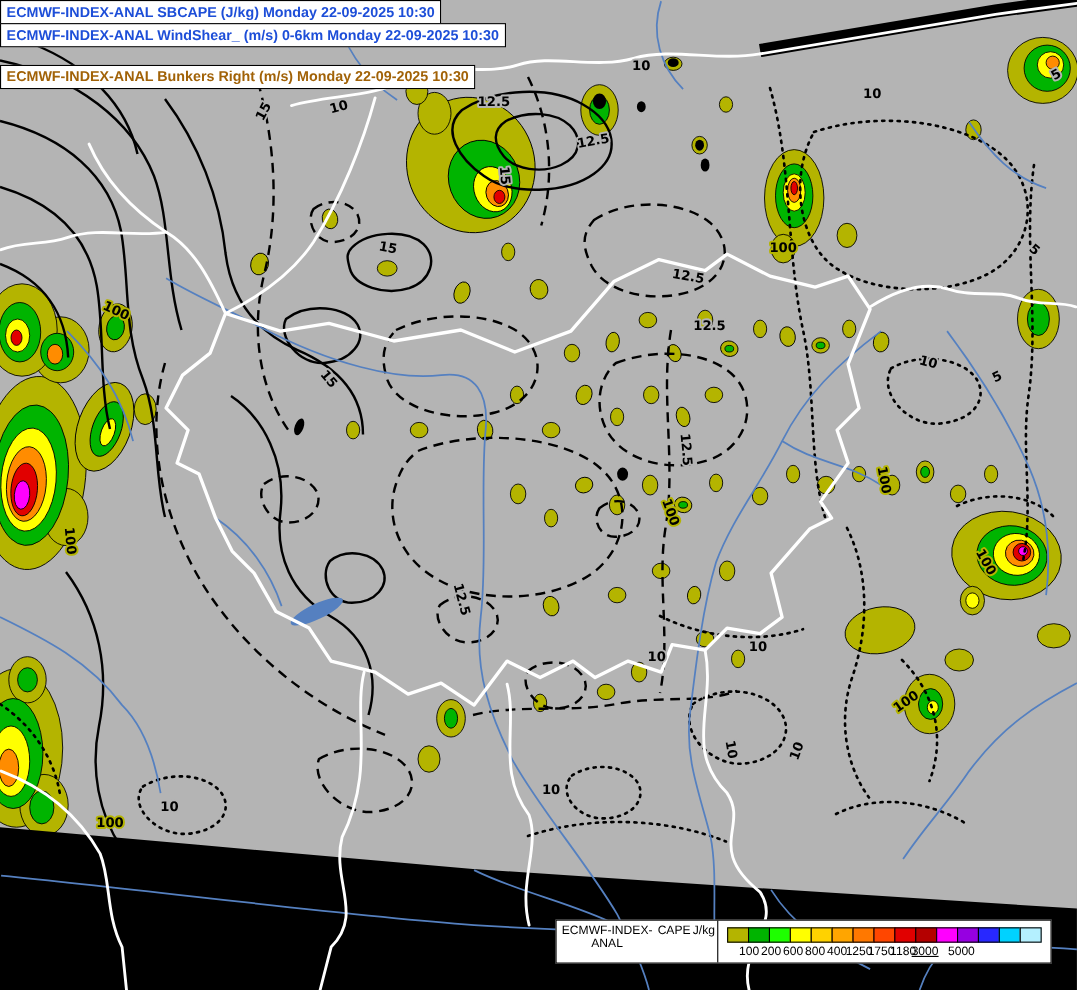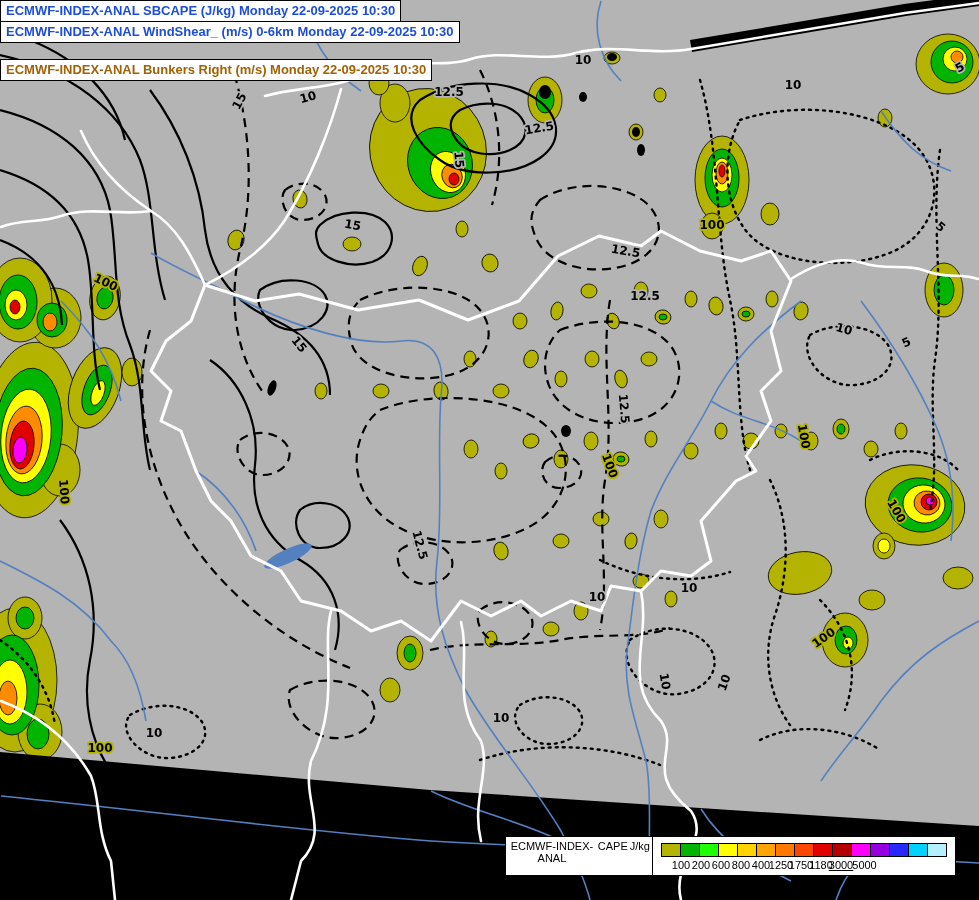--- a/index.html
+++ b/index.html
@@ -332,18 +332,18 @@
       <div class="ticks" id="legend-labels">
           <span style="left: 20px;">100</span>
           <span style="left: 40px;">200</span>
           <span style="left: 60px;">600</span>
           <span style="left: 80px;">800</span>
           <span style="left: 100px;">400</span>
           <span style="left: 120px;">1250</span>
           <span style="left: 140px;">1750</span>
           <span style="left: 160px;">1180</span>
           <span style="left: 180px; text-decoration: underline;">3000</span>
-          <span style="left: 192px; padding-left: 23px;">5000</span>
+          <span style="left: 213px;">5000</span>
         </div>
     </div>
   </div>
 
 </div>
 
 </body></html>

